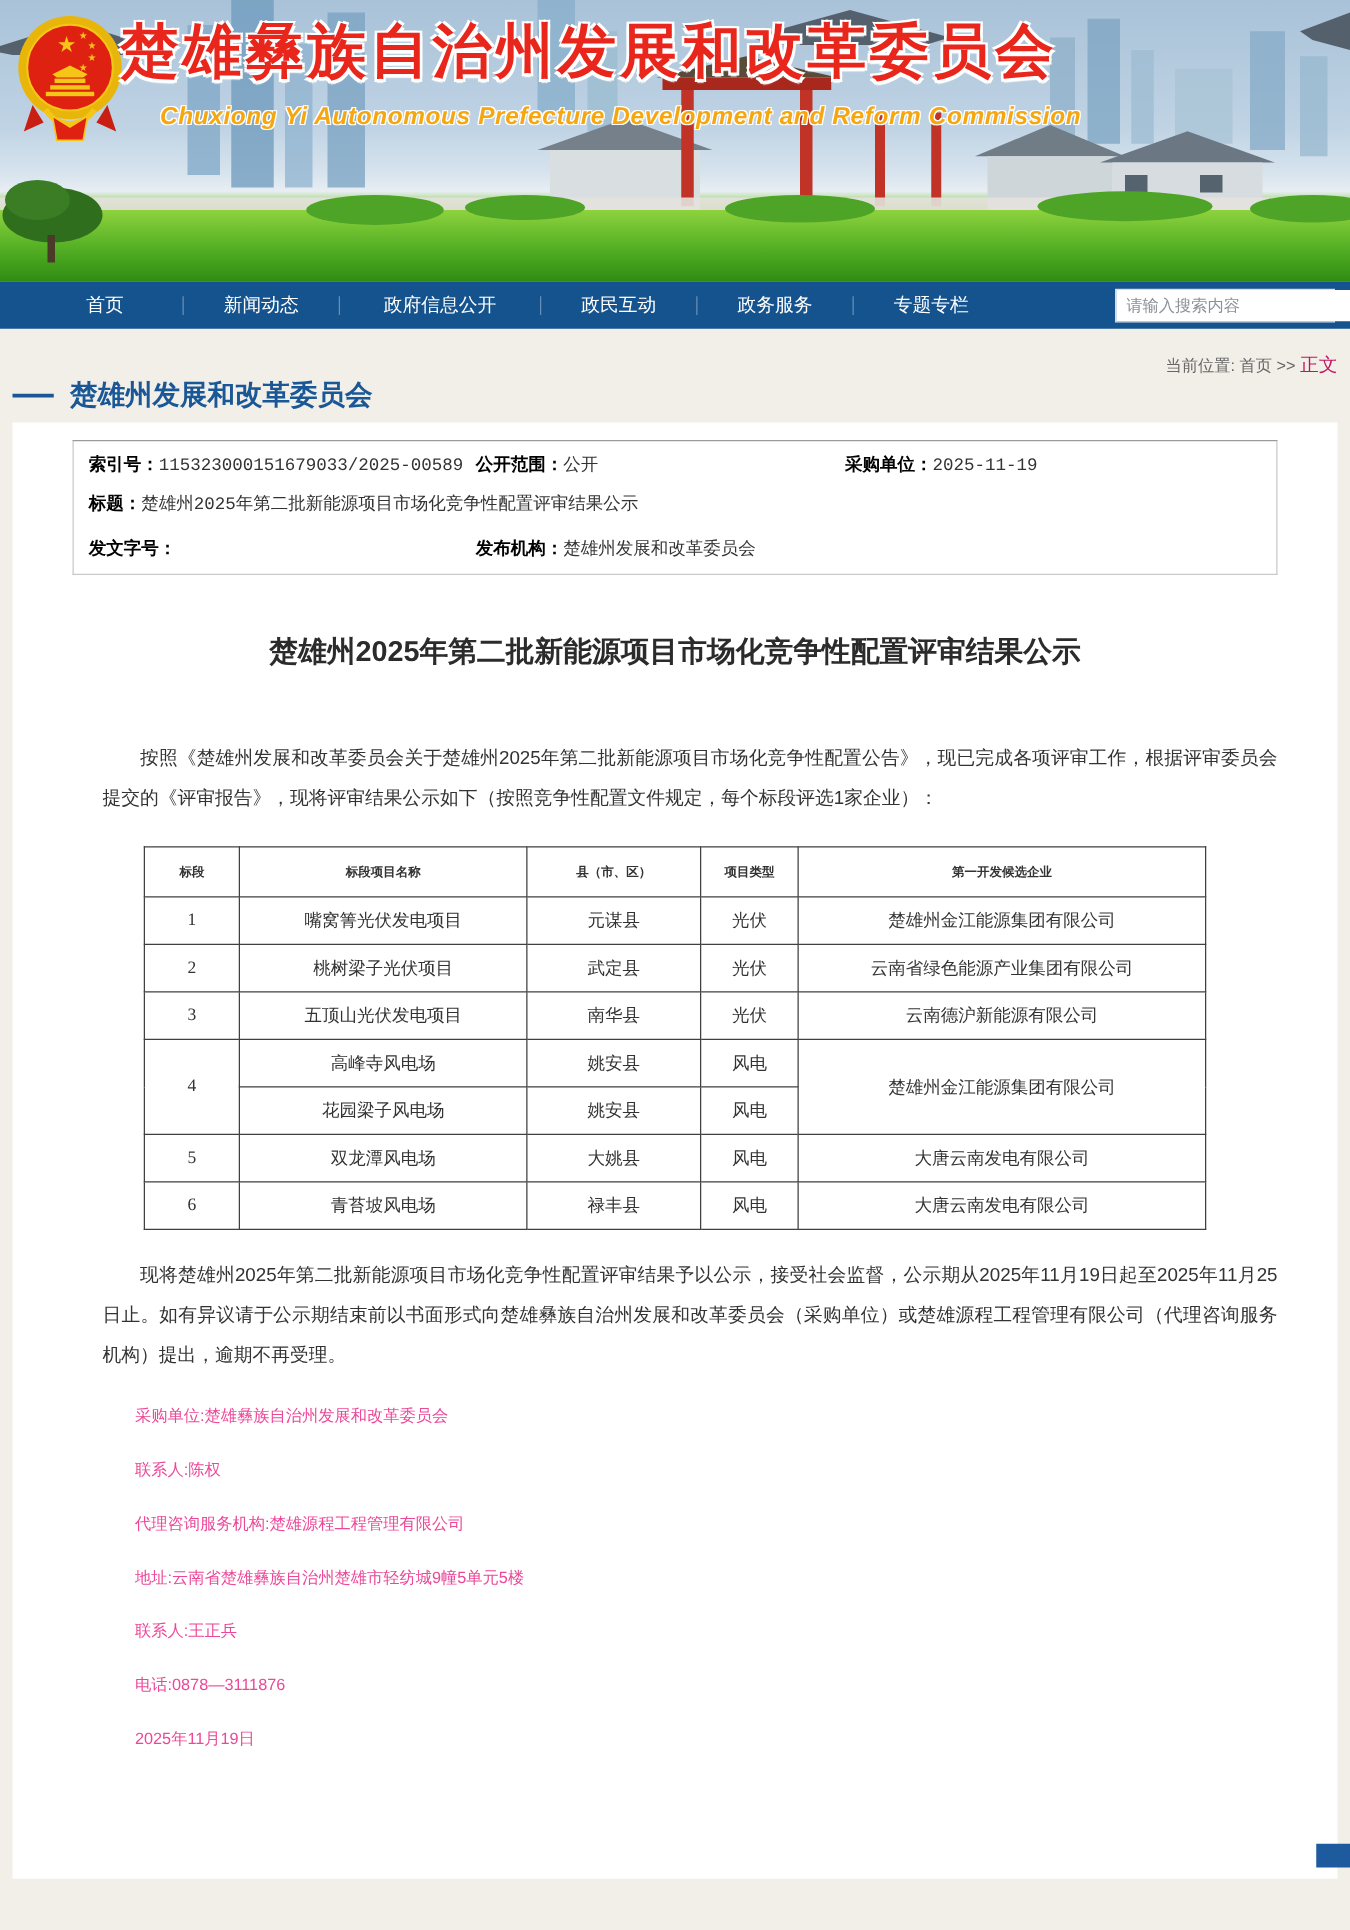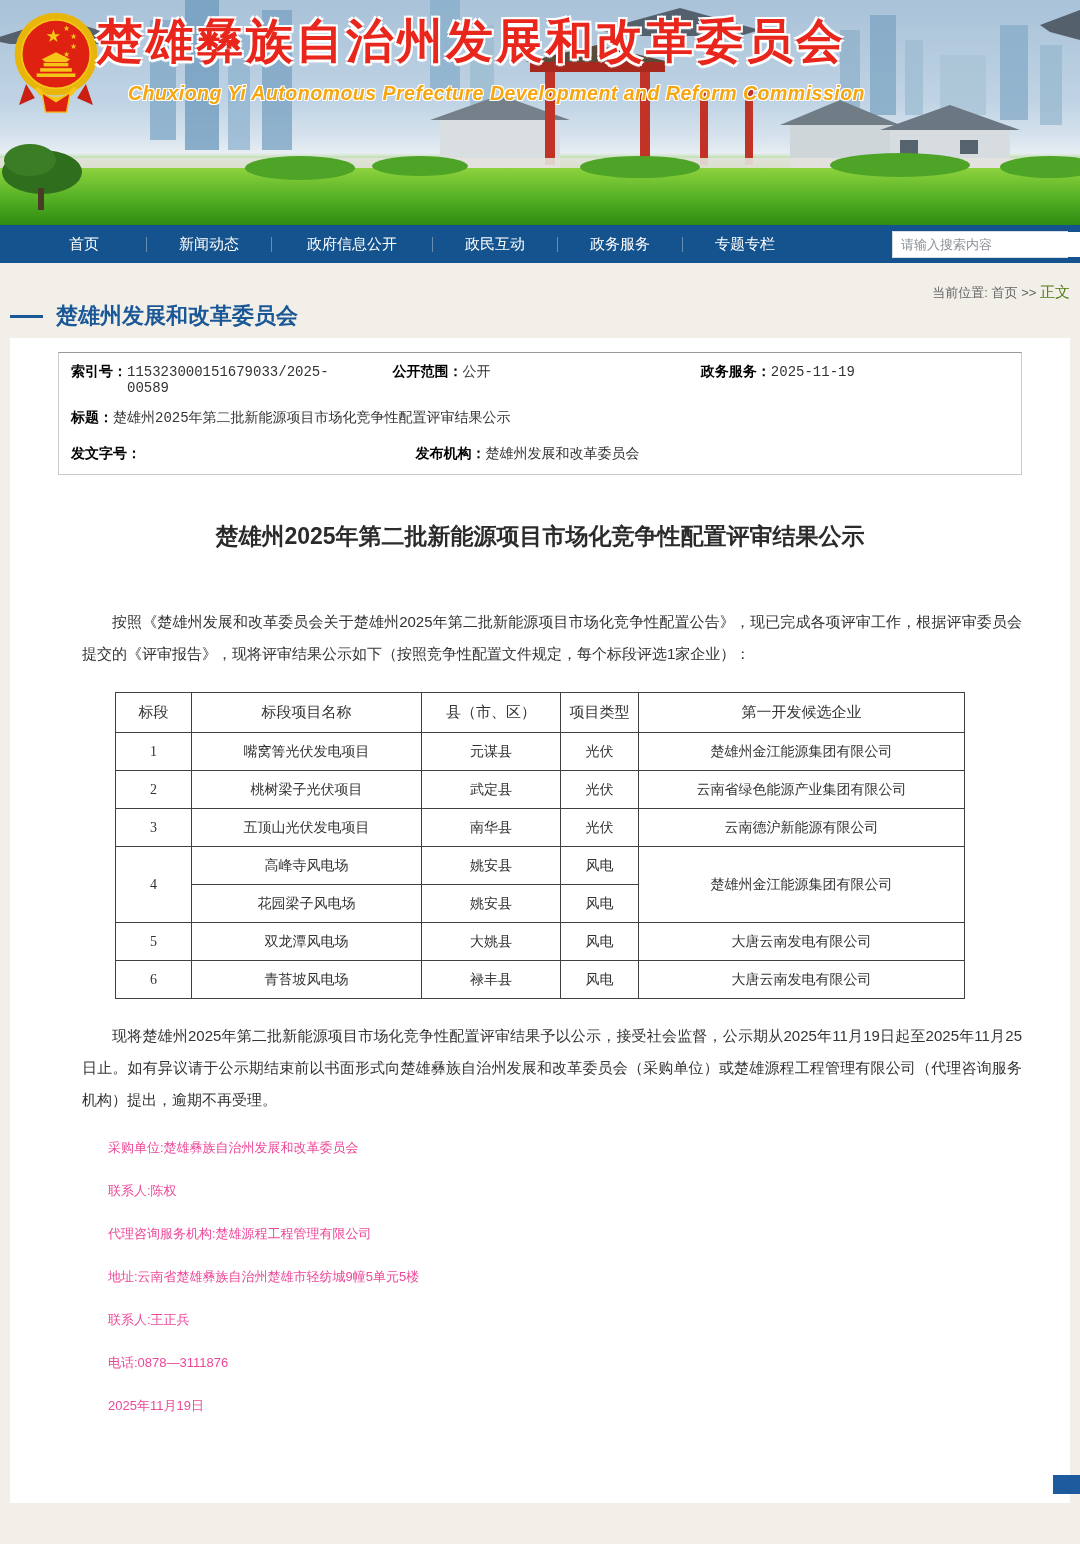--- a/index.html
+++ b/index.html
@@ -28,48 +28,48 @@
   .nav-sep { width:1px; height:15px; background:rgba(255,255,255,.35); }
   .search-wrap { margin-left:auto; margin-right:12px; display:flex; align-items:center;
     background:#fff; height:27px; width:176px; border:1px solid #d7dde3; }
   .search-input { flex:1; border:0; outline:0; height:100%; padding:0 8px; font-size:13px; color:#333; }
   .search-input::placeholder { color:#8a9199; }
 
   
   .strip { position:relative; height:75px; }
   .crumb { position:absolute; top:20px; right:10px; font-size:13px; color:#666; }
   .crumb a { color:#666; text-decoration:none; cursor:pointer; }
-  .crumb .cur { color:#4d7c0f; font-size:15px; }
+  .crumb .cur { color:#be185d; font-size:15px; }
   .sec-dash { position:absolute; left:10px; top:52px; width:33px; height:3px; background:#1a5796; }
   .sec-title { position:absolute; left:56px; top:38px; font-size:22px; font-weight:bold; color:#1a5796; }
 
   
   .panel { position:absolute; left:10px; right:10px; top:338px; bottom:41px; background:#fff; }
   .content { padding:14px 48px 0; }
 
   .serif { font-family:Liberation Sans, sans-serif;margin-left:24px; }
 
   .meta-box { border:1px solid #c9c9c9; border-top-color:#9a9a9a; font-size:14px; color:#333; }
-  .meta-row { display:flex; padding:10px 12px 9px;gap:35px; }
+  .meta-row { display:flex; padding:10px 12px 9px; }
   .meta-row + .meta-row { padding-top:2px; }
   .meta-cell { display:flex; align-items:baseline; }
   .meta-c1 { width:33%; } .meta-c2 { width:31.5%; } .meta-c3 { width:35.5%; }
   .meta-label { font-weight:bold; color:#000; white-space:nowrap; }
   .meta-value { font-family:Liberation Mono, monospace; color:#333; }
   .meta-row.r2 { padding-top:4px; } .meta-row.r3 { padding:9px 12px 11px; }
 
   .art-title { margin-top:46px; text-align:center; font-size:23px; font-weight:bold; color:#2b2b2b;
     font-family:"Liberation Sans", sans-serif; }
   .para { margin-top:54px; font-size:15px; line-height:32px; color:#333; text-indent:2em; text-align:justify; }
   .para2 { margin-top:21px; }
 
   table.results { border-collapse:collapse; margin:22px auto 0; table-layout:fixed; }
   table.results th, table.results td { border:1px solid #404040; text-align:center; vertical-align:middle;
     font-size:14px; color:#333; font-family:"Liberation Serif", serif; padding:0 4px; }
-  table.results th { height:40px; font-weight:normal; font-size:15px; }
+  table.results th { height:40px; font-weight:bold; font-size:10px; }
   table.results td { height:38px; }
 
   .contact { margin-top:10px; }
   .contact p { font-size:13px; color:#ec4899; line-height:43px; text-indent:2em; }
 
   
   .footer { position:absolute; left:0; right:0; bottom:0; height:41px; overflow:visible;
     background:linear-gradient(180deg,#cfe2f0 0%,#e9f2f8 55%,#f6f8f5 100%); }
   .cloud { position:absolute; border-radius:50%; background:rgba(255,255,255,.8); filter:blur(4px); }
   .footer-photo { position:absolute; right:0; top:0; width:252px; height:41px;
@@ -215,21 +215,21 @@
         <div class="meta-row r1">
           <div class="meta-cell meta-c1">
             <span class="meta-label">索引号：</span>
             <span class="meta-value">115323000151679033/2025-00589</span>
           </div>
           <div class="meta-cell meta-c2">
             <span class="meta-label">公开范围：</span>
             <span class="meta-value">公开</span>
           </div>
           <div class="meta-cell meta-c3">
-            <span class="meta-label">政务服务：</span>
+            <span class="meta-label">采购单位：</span>
             <span class="meta-value">2025-11-19</span>
           </div>
         </div>
         <div class="meta-row r2">
           <div class="meta-cell">
             <span class="meta-label">标题：</span>
             <span class="meta-value">楚雄州2025年第二批新能源项目市场化竞争性配置评审结果公示</span>
           </div>
         </div>
         <div class="meta-row r3">

